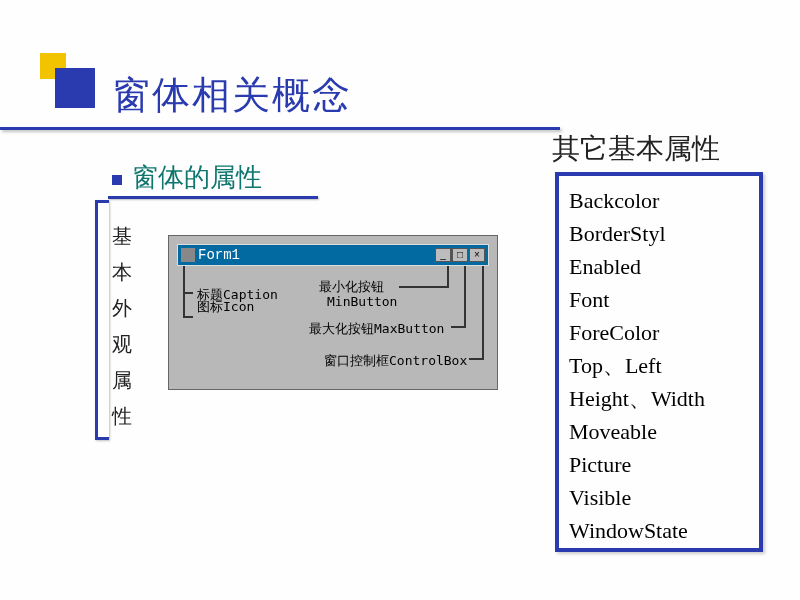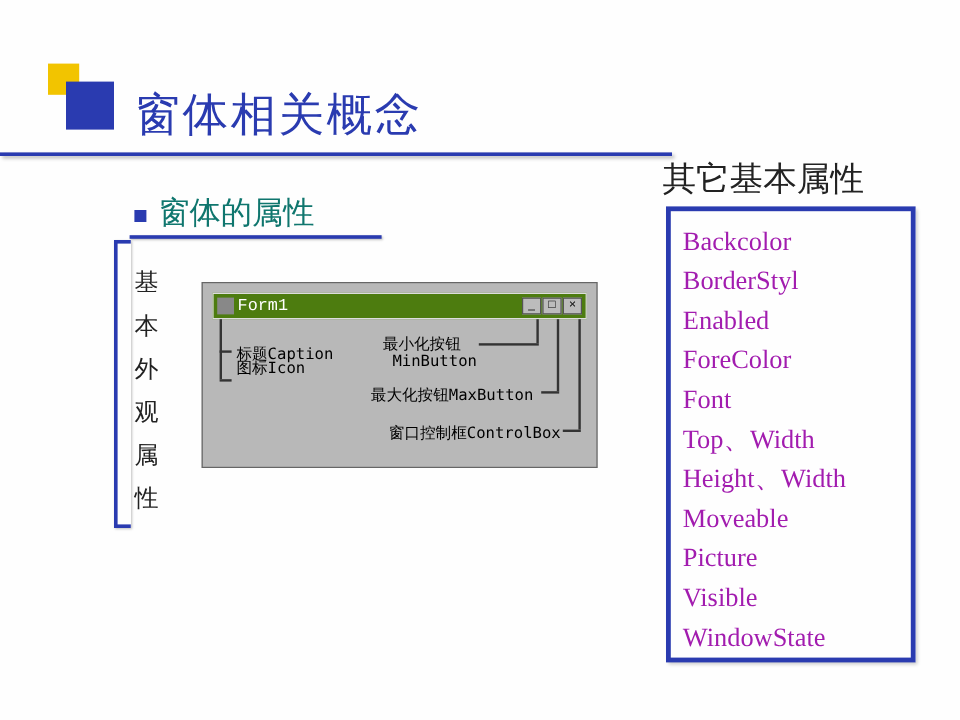--- a/index.html
+++ b/index.html
@@ -78,21 +78,21 @@
       position: absolute;
       left: 168px; top: 235px;
       width: 330px; height: 155px;
       background: #b8b8b8;
       border: 1px solid #666;
     }
     .form-window {
       position: absolute;
       left: 8px; top: 8px; right: 8px;
       height: 22px;
-      background: #4d7c0f;
+      background: #0369a1;
       border: 1px solid #ddd;
       display: flex;
       align-items: center;
       justify-content: space-between;
       padding: 0 3px 0 3px;
       gap: 12px;
     }
     .form-icon {
       display: inline-block;
       width: 14px; height: 14px;
@@ -133,21 +133,21 @@
       color: #222;
     }
     .right-box {
       position: absolute;
       left: 555px; top: 172px;
       width: 208px; height: 380px;
       border: 4px solid #2a3bb0;
       padding: 8px 10px;
       font-size: 22px;
       font-family: "Times New Roman", serif;
-      color: #a21caf;
+      color: #000000;
       line-height: 33px;
       box-shadow: 2px 2px 3px rgba(0,0,0,.2);
     }
     .conn-line { position:absolute; background:#333; }
   </style>
 </head>
 <body>
 
 <div class="deco-yellow"></div>
 <div class="deco-blue-sq"></div>
@@ -192,21 +192,21 @@
   <div class="conn-line" style="left:313px;top:30px;width:2px;height:92px"></div>
   <div class="conn-line" style="left:300px;top:122px;width:15px;height:2px"></div>
   <div class="label-line" style="left:155px;top:116px">窗口控制框ControlBox</div>
 </div>
 
 <div class="right-title">其它基本属性</div>
 <div class="right-box">
   <div>Backcolor</div>
   <div>BorderStyl</div>
   <div>Enabled</div>
+  <div>Font</div>
   <div>ForeColor</div>
-  <div>Font</div>
-  <div>Top、Width</div>
+  <div>Top、Left</div>
   <div>Height、Width</div>
   <div>Moveable</div>
   <div>Picture</div>
   <div>Visible</div>
   <div>WindowState</div>
 </div>
 
 </body></html>

